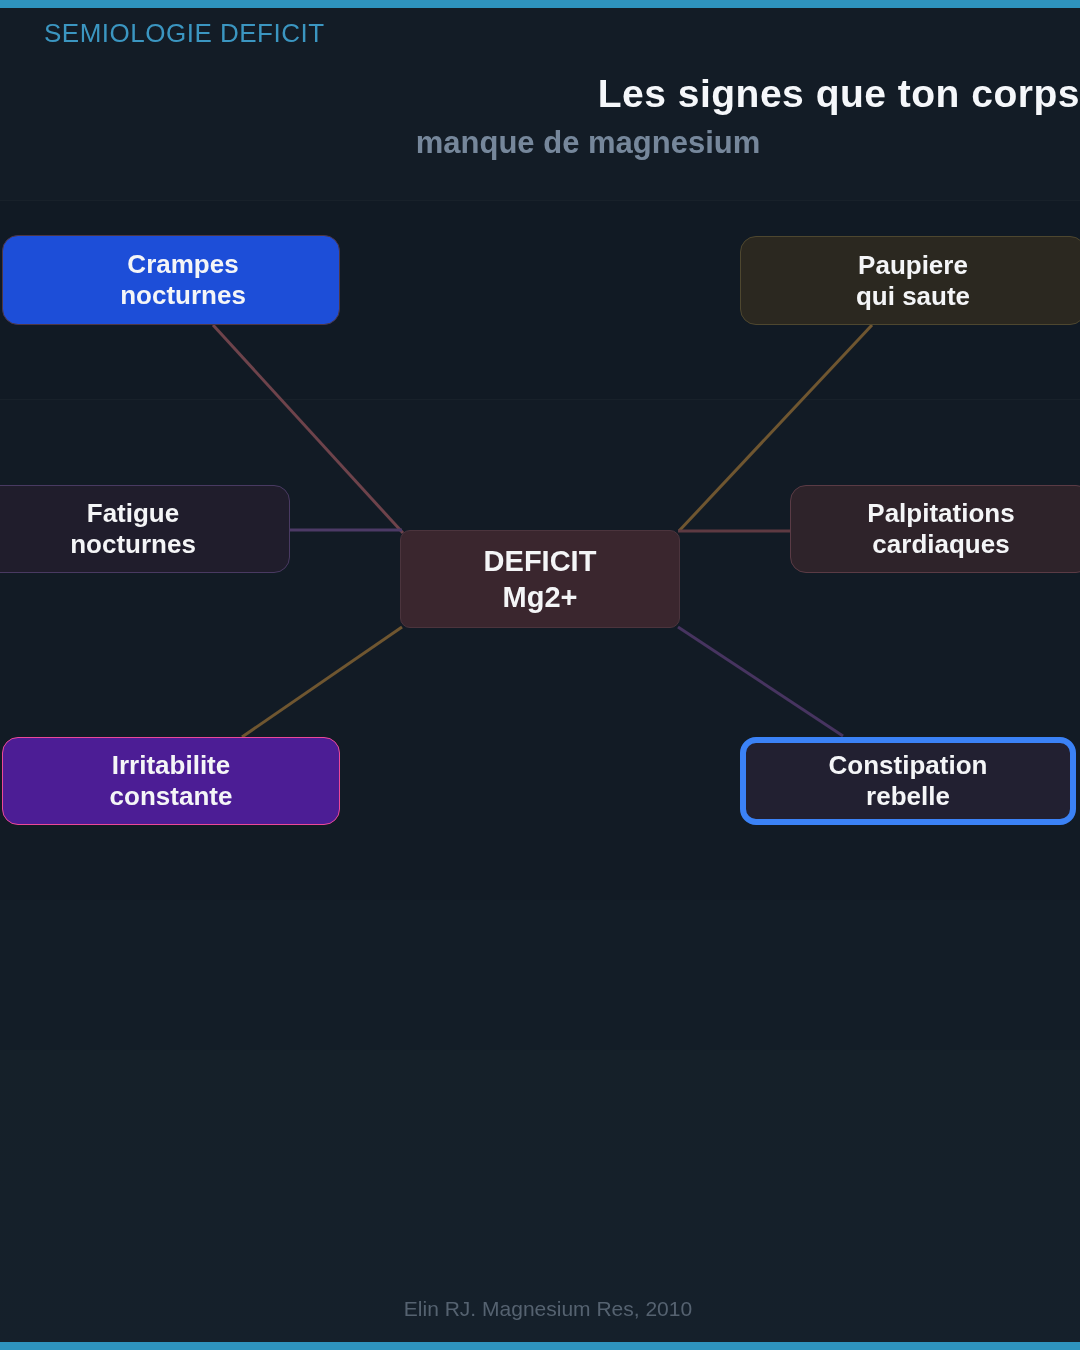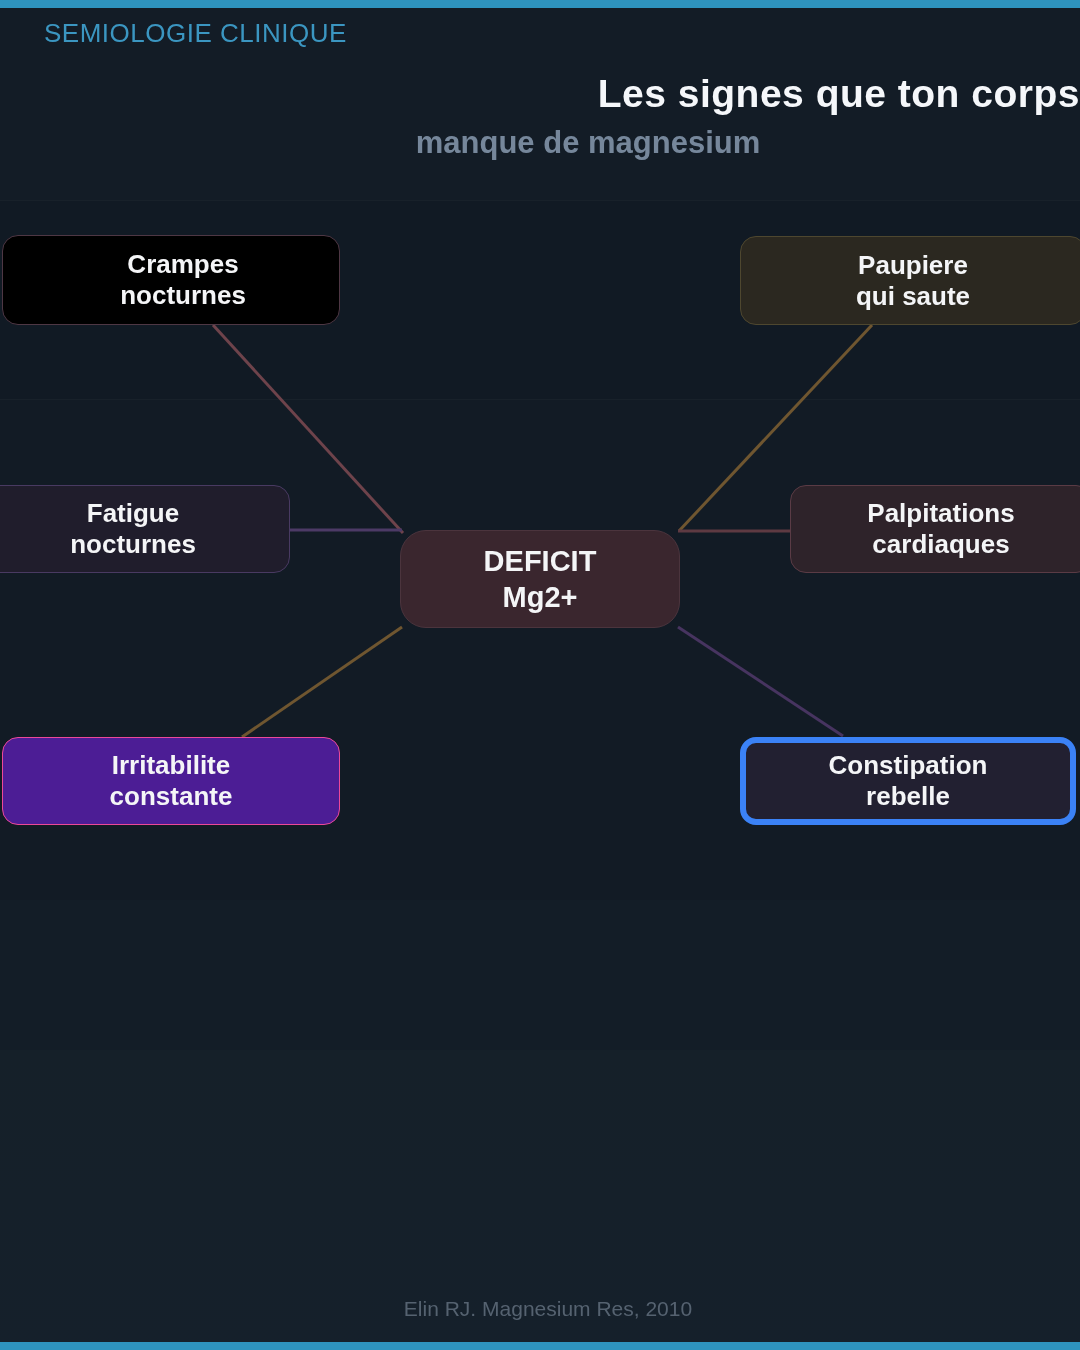--- a/index.html
+++ b/index.html
@@ -48,45 +48,45 @@
   .node {
     position: absolute; z-index: 2;
     display: flex; flex-direction: column;
     align-items: center; justify-content: center;
     text-align: center;
     font-weight: 700; font-size: 26px; line-height: 31px;
     color: #f4f5f7;
     border-radius: 16px;
     box-sizing: border-box;
   }
-  .node-crampes      { left: 2px;   top: 235px; width: 338px; height: 90px; background: #000000; border: 1px solid #4e3744; padding-left: 24px; }
+  .node-crampes      { left: 2px;   top: 235px; width: 338px; height: 90px; background: #1d4ed8; border: 1px solid #4e3744; padding-left: 24px; }
   .node-paupiere     { left: 740px; top: 236px; width: 346px; height: 89px; background: #2b2820; border: 1px solid #4e472f; }
   .node-fatigue      { left: -24px; top: 485px; width: 314px; height: 88px; background: #201d2c; border: 1px solid #493a62; }
   .node-palpitations { left: 790px; top: 485px; width: 302px; height: 88px; background: #2e232a; border: 1px solid #5a3b45; }
   .node-irritabilite { left: 2px;   top: 737px; width: 338px; height: 88px; background: #4c1d95; border: 1px solid #ec4899; }
   .node-constipation { left: 740px; top: 737px; width: 336px; height: 88px; background: #222031; border: 6px solid #3b82f6; }
   .node-center {
     left: 400px; top: 530px; width: 280px; height: 98px;
     background: #3a262e; border: 1px solid #4b343d;
-    border-radius: 26px;
+    border-radius: 10px;
     font-size: 29px; line-height: 36px;
   }
   .citation {
     position: absolute; top: 1297px; left: 0; width: 100%;
     text-align: center; font-size: 21px; font-weight: 400;
     color: #556270;
     padding-left: 8px;
   }
 </style>
 </head>
 <body>
 
 <div class="topbar"></div>
 
-<div class="eyebrow">SEMIOLOGIE CLINIQUE</div>
+<div class="eyebrow">SEMIOLOGIE DEFICIT</div>
 <div class="title">Les signes que ton corps</div>
 <div class="subtitle">manque de magnesium</div>
 
 <div class="hairline" style="top:200px"></div>
 <div class="hairline" style="top:399px"></div>
 
 <svg class="connector-layer" width="1080" height="1350" viewBox="0 0 1080 1350" xmlns="http://www.w3.org/2000/svg">
   <line x1="213" y1="325" x2="403" y2="533" stroke-width="3" stroke="#6e434b"></line>
   <line x1="872" y1="325" x2="679" y2="531" stroke-width="3" stroke="#6f5630"></line>
   <line x1="289" y1="530" x2="402" y2="530" stroke-width="3" stroke="#4c3a66"></line>

